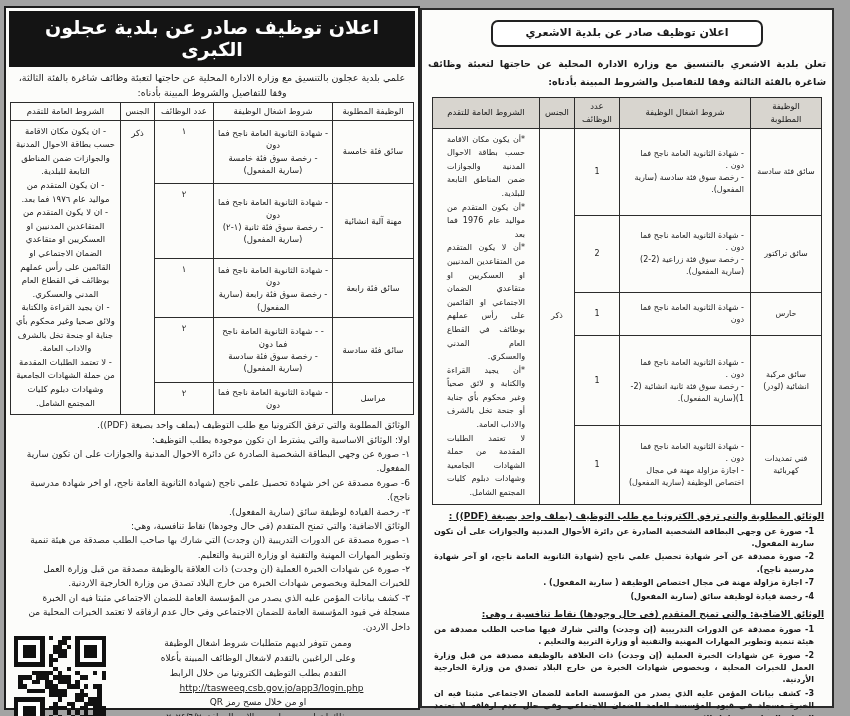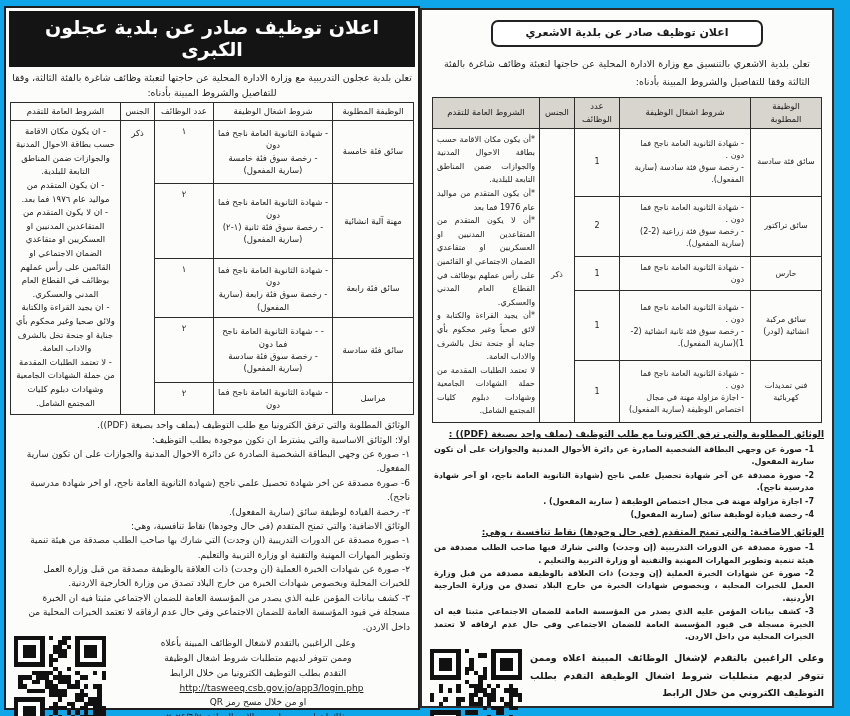--- a/index.html
+++ b/index.html
@@ -1,17 +1,17 @@
 <!DOCTYPE html>
 <html lang="ar" dir="rtl"><head>
 <meta charset="utf-8">
 <style>
   html,body{margin:0;padding:0;}
   body{font-family:"DejaVu Sans",sans-serif;color:#1b1b1b;}
-  .page{position:relative;width:850px;height:716px;background:#0ea5e9;overflow:hidden;direction:rtl;}
+  .page{position:relative;width:850px;height:716px;background:#a3a3a3;overflow:hidden;direction:rtl;}
   .panel{position:absolute;background:#fcfcfa;box-sizing:border-box;}
   
   .panel-left{left:4px;top:6px;width:416px;height:704px;border:2px solid #1e1e1e;}
   .lp-title{margin:3px;background:#141414;color:#fff;font-weight:bold;font-size:19px;text-align:center;padding:5px 2px 7px;}
   .lp-intro{margin:2px 6px;font-size:9.5px;line-height:1.6;text-align:center;}
   table.adtable{border-collapse:collapse;direction:rtl;margin:0 4px;width:calc(100% - 8px);}
   table.adtable th,table.adtable td{border:1px solid #2c2c2c;padding:2px 3px;font-weight:normal;}
   .lt{font-size:8.5px;line-height:1.45;}
   .lt th{font-size:8.5px;padding:2px 1px;}
   .lt td.job{width:74px;text-align:center;vertical-align:middle;}
@@ -22,42 +22,42 @@
   .lp-docs{margin:3px 8px 0;font-size:9px;line-height:1.6;text-align:right;}
   .lp-docs div{margin:0;}
   .lp-apply{display:flex;direction:ltr;margin:2px 8px 0;align-items:flex-start;}
   .qr{width:92px;height:92px;flex:0 0 92px;}
   .qr svg{width:100%;height:100%;}
   .lp-apply-lines{flex:1;direction:rtl;font-size:9px;line-height:1.65;text-align:center;}
   a.link{color:#1b1b1b;text-decoration:underline;direction:ltr;unicode-bidi:embed;display:inline-block;margin-left:27px;}
   
   .panel-right{right:16px;top:8px;width:414px;height:700px;border:2px solid #2b2b2b;padding:4px 6px;}
   .rp-titlebox{width:260px;margin:6px auto 8px;border:2px solid #222;border-radius:7px;text-align:center;font-weight:bold;font-size:11px;padding:4px 4px 6px;background:#fff;}
-  .rp-intro{margin:2px 16px 6px;font-size:9.5px;font-weight:normal;line-height:1.9;text-align:justify;text-align-last:right;}
+  .rp-intro{margin:2px 0 6px;font-size:9.5px;font-weight:bold;line-height:1.9;text-align:justify;text-align-last:right;}
   .rt{font-size:8px;line-height:1.5;font-weight:bold;margin:0 2px;width:calc(100% - 4px);}
   .rt th{background:#d8d5cf;font-size:8.5px;padding:4px 2px;font-weight:bold;white-space:pre-line;}
   .rt td.job{width:64px;text-align:center;vertical-align:middle;}
   .rt td.cond{width:118px;text-align:right;vertical-align:middle;white-space:pre-line;padding:3px 6px;}
   .rt td.cnt{width:38px;text-align:center;vertical-align:middle;}
   .rt td.gen{width:28px;text-align:center;vertical-align:middle;}
-  .rt td.gencond{text-align:justify;vertical-align:middle;white-space:pre-line;line-height:1.7;padding:4px 4px;}
+  .rt td.gencond{text-align:justify;vertical-align:middle;white-space:pre-line;line-height:1.7;padding:4px 14px;}
   .rp-docs{margin:4px 2px 0;font-size:8px;font-weight:bold;line-height:1.55;}
   .rp-h{font-size:9px;text-decoration:underline;margin:5px 0 2px;}
   .rp-item{margin:0 10px 1px 4px;text-align:justify;text-align-last:right;}
   .rp-apply{display:flex;direction:ltr;margin:6px 2px 0;align-items:flex-start;gap:8px;}
   .rp-apply-text{flex:1;direction:rtl;font-size:9.5px;font-weight:bold;line-height:1.8;text-align:justify;}
 </style>
 </head>
 <body>
 
 <div class="page">
 
   <section class="panel panel-left">
     <div class="lp-title">اعلان توظيف صادر عن بلدية عجلون الكبرى</div>
-    <p class="lp-intro">تعلن بلدية عجلون التدريبية مع وزارة الادارة المحلية عن حاجتها لتعبئة وظائف شاغرة بالفئة الثالثة، وفقا للتفاصيل والشروط المبينة بأدناه:</p>
+    <p class="lp-intro">علمي بلدية عجلون بالتنسيق مع وزارة الادارة المحلية عن حاجتها لتعبئة وظائف شاغرة بالفئة الثالثة، وفقا للتفاصيل والشروط المبينة بأدناه:</p>
 
     <table class="adtable lt">
       <tbody>
           <tr>
         <th>الوظيفة المطلوبة</th>
         <th>شروط اشغال الوظيفة</th>
         <th>عدد الوظائف</th>
         <th>الجنس</th>
         <th>الشروط العامة للتقدم</th>
       </tr>
@@ -245,22 +245,22 @@
             <rect x="19" y="19" width="1" height="1"></rect>
             <rect x="20" y="19" width="1" height="1"></rect>
             <rect x="8" y="20" width="1" height="1"></rect>
             <rect x="9" y="20" width="1" height="1"></rect>
             <rect x="10" y="20" width="1" height="1"></rect>
             <rect x="11" y="20" width="1" height="1"></rect>
             <rect x="12" y="20" width="1" height="1"></rect>
             <rect x="13" y="20" width="1" height="1"></rect>
           </svg></div>
       <div class="lp-apply-lines">
+        <div>وممن تتوفر لديهم متطلبات شروط اشغال الوظيفة</div>
         <div>وعلى الراغبين بالتقدم لاشغال الوظائف المبينة بأعلاه</div>
-        <div>وممن تتوفر لديهم متطلبات شروط اشغال الوظيفة</div>
         <div>التقدم بطلب التوظيف الكترونيا من خلال الرابط</div>
         <div><a class="link">http://tasweeq.csb.gov.jo/app3/login.php</a></div>
         <div>او من خلال مسح رمز QR</div>
         <div>وذلك ابتداء من صباح يوم الاحد الموافق ٢٠٢٤/٦/٢</div>
 
       </div>
     </div>
 
   </section>
 

